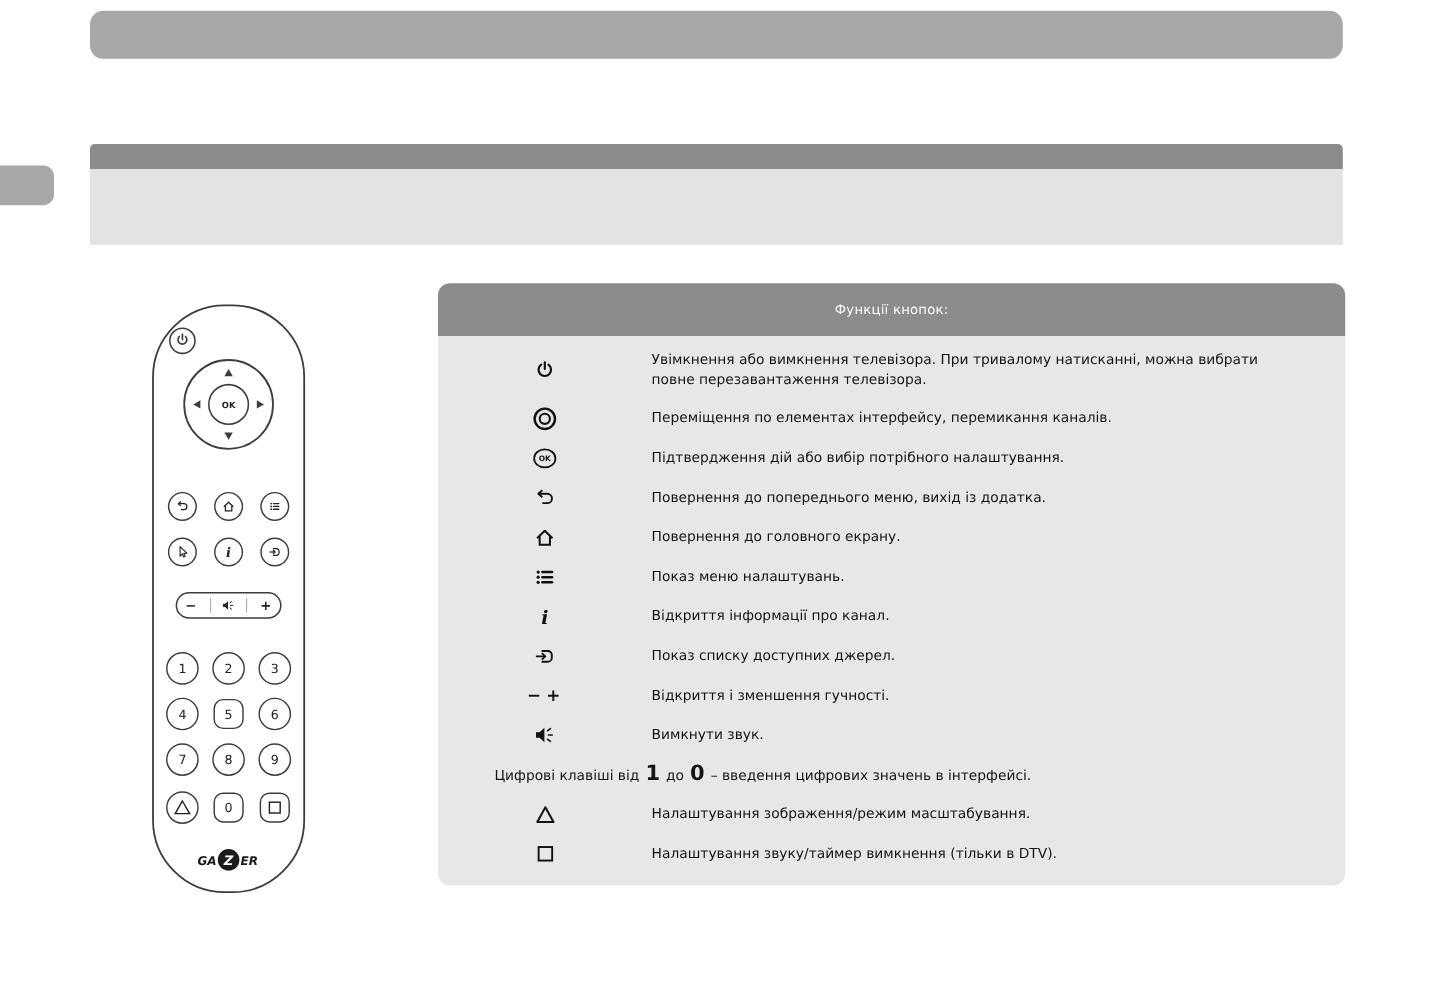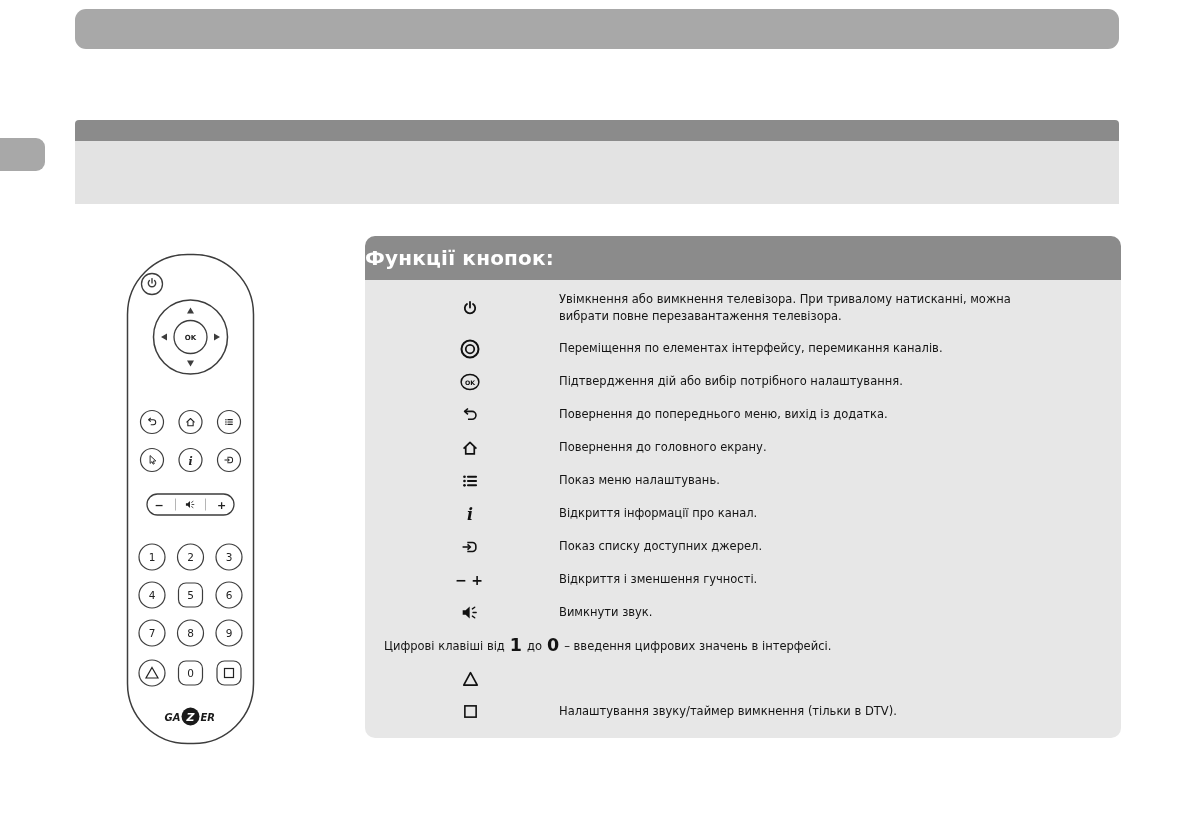--- a/index.html
+++ b/index.html
@@ -10,29 +10,29 @@
   .top-banner{position:absolute;left:75px;top:9px;width:1044px;height:40px;background:#a8a8a8;border-radius:11px;}
   .section-bar{position:absolute;left:75px;top:120px;width:1044px;height:21px;background:#8b8b8b;border-radius:4px 4px 0 0;}
   .section-area{position:absolute;left:75px;top:141px;width:1044px;height:63px;background:#e3e3e3;}
   .left-tab{position:absolute;left:0;top:138px;width:45px;height:33px;background:#a8a8a8;border-radius:0 9px 9px 0;}
 
   .remote-wrap{position:absolute;left:126px;top:253px;}
   .digits text{font:10.5px "DejaVu Sans",sans-serif;text-anchor:middle;fill:#222;}
   .okt{font:bold 7px "DejaVu Sans",sans-serif;text-anchor:middle;fill:#222;}
 
   .func-table{position:absolute;left:365px;top:236px;width:756px;}
-  .func-header{height:44px;background:#8b8b8b;border-radius:10px 10px 0 0;display:flex;align-items:center;
-    color:#ffffff;font-weight:bold;font-size:20px;letter-spacing:.2px;}
-  .func-body{background:#e7e7e7;border-radius:0 0 10px 10px;padding:4px 16px 10px;}
+  .func-header{height:44px;background:#8b8b8b;border-radius:10px 10px 0 0;display:flex;align-items:center;justify-content:center;
+    color:#ffffff;font-weight:normal;font-size:11px;letter-spacing:.2px;}
+  .func-body{background:#e7e7e7;border-radius:0 0 10px 10px;padding:4px 0 10px;}
   .func-row{display:flex;align-items:center;height:33px;}
   .func-row.tall{height:48px;}
   .icon-cell{width:178px;flex:none;display:flex;justify-content:center;align-items:center;}
   .ticon{display:inline-flex;align-items:center;justify-content:center;}
   .text-cell{flex:1;font-size:11.5px;line-height:1.45;color:#141414;padding-right:48px;}
-  .func-row.special{padding-left:3px;gap:5px;font-size:11.5px;color:#141414;}
+  .func-row.special{padding-left:3px;gap:5px;font-size:11.5px;color:#141414;margin-left:44px;}
   .big-digit{font-weight:bold;font-size:17.5px;line-height:1;}
 </style>
 </head>
 <body>
 
 <div class="top-banner"></div>
 <div class="section-bar"></div>
 <div class="section-area"></div>
 <div class="left-tab"></div>
 
@@ -284,20 +284,21 @@
         <span>– введення цифрових значень в інтерфейсі.</span>
       </div>
       <div class="func-row">
         <div class="icon-cell">
           <span class="ticon">
             <svg width="19" height="18" viewBox="0 0 16 16">
               <path d="M8 2.4 L14 13.4 H2 Z" fill="none" stroke="#111" stroke-width="1.5" stroke-linejoin="round"></path>
             </svg>
           </span>
         </div>
+        <div class="text-cell">Налаштування зображення/режим масштабування.</div>
       </div>
       <div class="func-row">
         <div class="icon-cell">
           <span class="ticon">
             <svg width="17" height="17" viewBox="0 0 16 16">
               <rect x="2.7" y="2.7" width="10.6" height="10.6" fill="none" stroke="#111" stroke-width="1.5"></rect>
             </svg>
           </span>
         </div>
         <div class="text-cell">Налаштування звуку/таймер вимкнення (тільки в DTV).</div>

